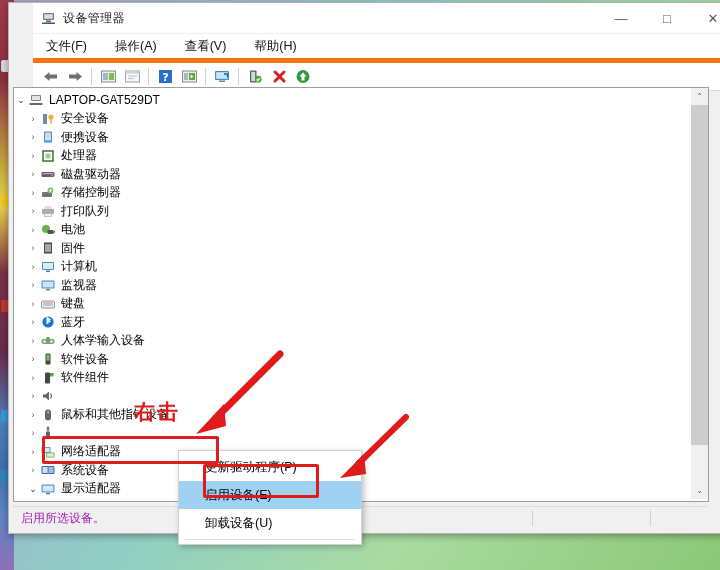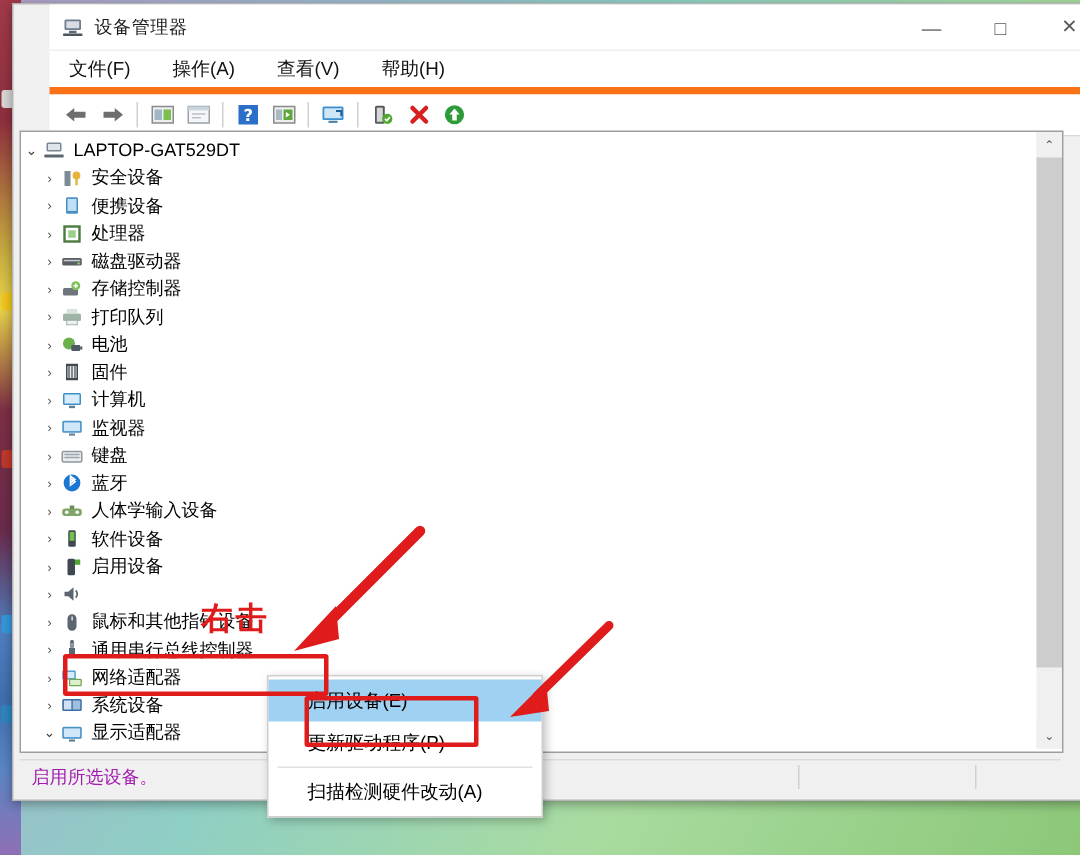--- a/index.html
+++ b/index.html
@@ -359,21 +359,21 @@
       </div>
 
       <div class="row lvl1">
         <span class="chev">›</span>
         <span class="ico">
           <svg width="16" height="14" viewBox="0 0 16 14">
               <rect x="5" y="1.5" width="5" height="11" rx="1" fill="#3f4750"></rect>
               <rect x="10" y="2" width="3.5" height="3.5" fill="#4fa832"></rect>
             </svg>
         </span>
-        <span class="lbl">启用设备</span>
+        <span class="lbl">软件组件</span>
       </div>
 
       <div class="row lvl1">
         <span class="chev">›</span>
         <span class="ico">
           <svg width="16" height="14" viewBox="0 0 16 14">
               <path d="M3 5.5 h2.5 L9 2.5 v9 L5.5 8.5 H3 Z" fill="#5b6670"></path>
               <path d="M10.5 4.6 q2 2.4 0 4.8" fill="none" stroke="#5b6670" stroke-width="1.1"></path>
             </svg>
         </span>
@@ -392,21 +392,20 @@
 
       <div class="row lvl1">
         <span class="chev">›</span>
         <span class="ico">
           <svg width="16" height="14" viewBox="0 0 16 14">
               <rect x="6" y="6" width="4" height="6.5" fill="#5b6670"></rect>
               <rect x="6.6" y="1.5" width="2.8" height="4.5" rx=".6" fill="#8a949c"></rect>
               <circle cx="8" cy="1.6" r="1.1" fill="#5b6670"></circle>
             </svg>
         </span>
-        <span class="lbl">通用串行总线控制器</span>
       </div>
 
       <div class="row lvl1">
         <span class="chev">›</span>
         <span class="ico">
           <svg width="16" height="14" viewBox="0 0 16 14">
               <rect x="1.5" y="2" width="9" height="6" rx=".8" fill="#4a94c9"></rect>
               <rect x="2.4" y="2.9" width="7.2" height="4.2" fill="#d4ecfa"></rect>
               <rect x="6" y="7.5" width="8.5" height="5" rx=".8" fill="#6aa74a"></rect>
               <rect x="6.8" y="8.3" width="6.9" height="3.4" fill="#dcf0d0"></rect>
@@ -461,30 +460,30 @@
   </div>
 
   <div id="status">
     <div id="status-text">启用所选设备。</div>
     <div class="ssep" style="left:519px;"></div>
     <div class="ssep" style="left:637px;"></div>
   </div>
 </div>
 
 <div id="ctx">
+  <div class="ctxi">
+    <span>更新驱动程序(P)</span>
+  </div>
   <div class="ctxi sel">
     <span>启用设备(E)</span>
   </div>
   <div class="ctxi">
-    <span>更新驱动程序(P)</span>
+    <span>卸载设备(U)</span>
   </div>
   <div class="ctxsep"></div>
-  <div class="ctxi">
-    <span>扫描检测硬件改动(A)</span>
-  </div>
 
 </div>
 
 <div class="redbox" style="left:42px;top:436px;width:171px;height:22px;"></div>
 <div class="redbox" style="left:203px;top:464px;width:110px;height:28px;"></div>
 
 <div id="ann-text">右击</div>
 
 <svg class="arrow" style="left:180px;top:348px;" width="110" height="95" viewBox="0 0 110 95">
   <path d="M100 6 L36 70" stroke="#e01b1b" stroke-width="7" stroke-linecap="round" fill="none"></path>

